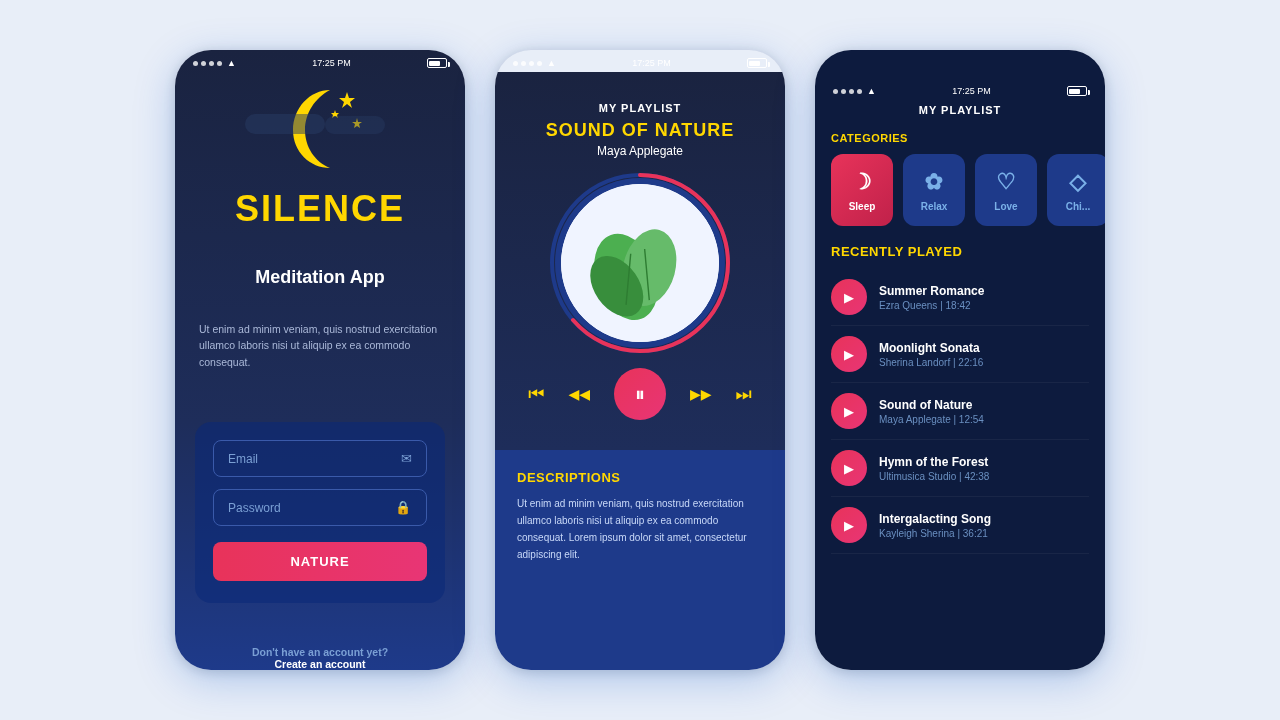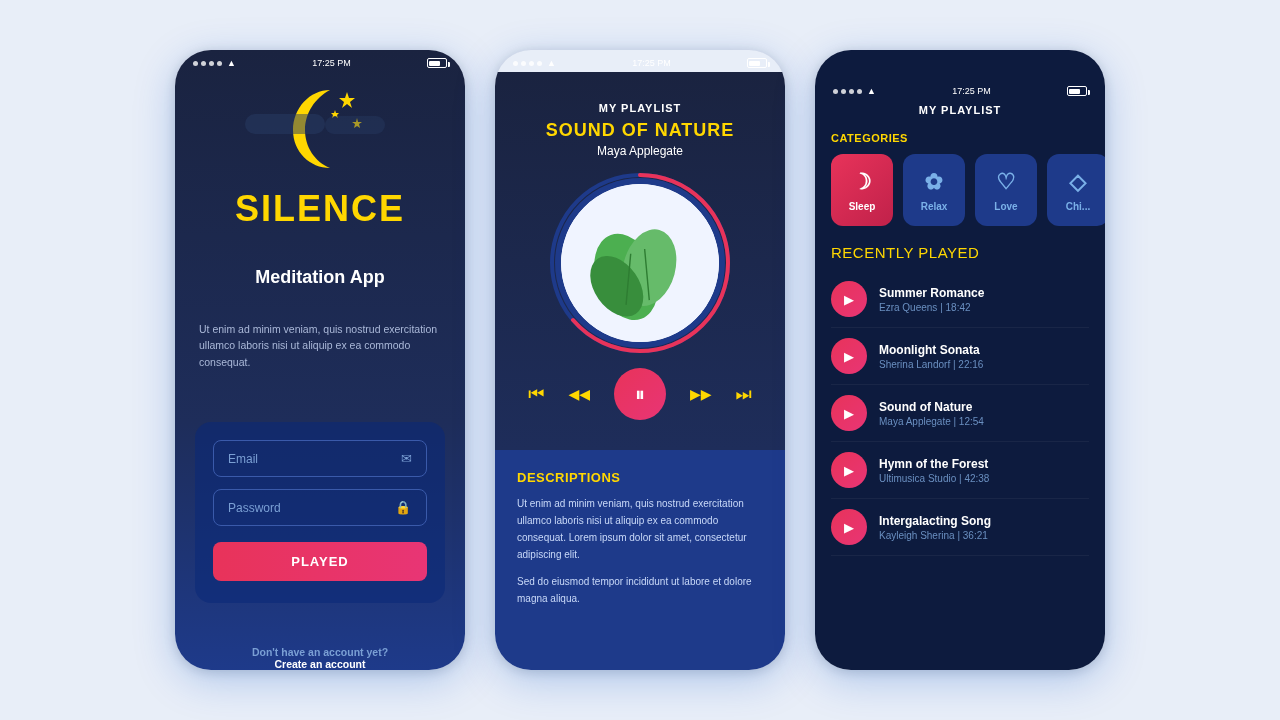--- a/index.html
+++ b/index.html
@@ -291,22 +291,22 @@
       font-size: 10px;
       font-weight: 600;
       flex-shrink: 0;
     }
     .cat-active { background: linear-gradient(135deg, #e8335a, #c0214a); color: #fff; }
     .cat-inactive { background: #1e3a8a; color: #7ab0e8; }
     .cat-icon { font-size: 22px; }
 
     .recently-label {
       color: #FFD700;
-      font-size: 15px;
-      font-weight: 400;
+      font-size: 13px;
+      font-weight: 700;
       padding: 0 16px;
       margin-bottom: 10px;
       letter-spacing: 0.5px;
     }
 
     .track-list { padding: 0 16px; display: flex; flex-direction: column; gap: 0; }
 
     .track-item {
       display: flex;
       align-items: center;
@@ -371,21 +371,21 @@
 
     <div class="login-box">
       <div class="input-field">
         <span class="input-placeholder">Email</span>
         <span class="input-icon">✉</span>
       </div>
       <div class="input-field">
         <span class="input-placeholder">Password</span>
         <span class="input-icon">🔒</span>
       </div>
-      <div class="login-btn">PLAYED</div>
+      <div class="login-btn">NATURE</div>
     </div>
 
     <div class="register-text">
       <span class="no-account">Don't have an account yet?</span>
       <span class="create">Create an account</span>
     </div>
   </div>
 </div>
 
 <div class="phone">
@@ -440,21 +440,20 @@
           <span>⏸</span>
         </div>
         <div class="ctrl-btn" style="font-size:14px;">▶▶</div>
         <div class="ctrl-btn">⏭</div>
       </div>
     </div>
 
     <div class="screen2-bottom">
       <div class="desc-label">DESCRIPTIONS</div>
       <p class="desc-text" style="margin-bottom:10px;">Ut enim ad minim veniam, quis nostrud exercitation ullamco laboris nisi ut aliquip ex ea commodo consequat. Lorem ipsum dolor sit amet, consectetur adipiscing elit.</p>
-      <p class="desc-text">Sed do eiusmod tempor incididunt ut labore et dolore magna aliqua.</p>
     </div>
   </div>
 </div>
 
 <div class="phone">
   <div class="screen3">
 
     <div class="status-bar" style="position:relative;margin-bottom:4px;">
       <div class="status-dots">
         <div class="status-dot"></div>

